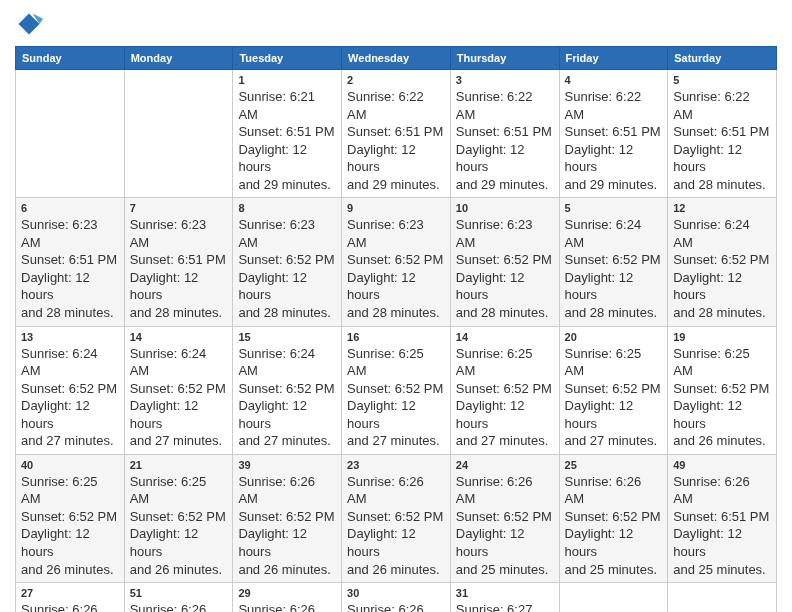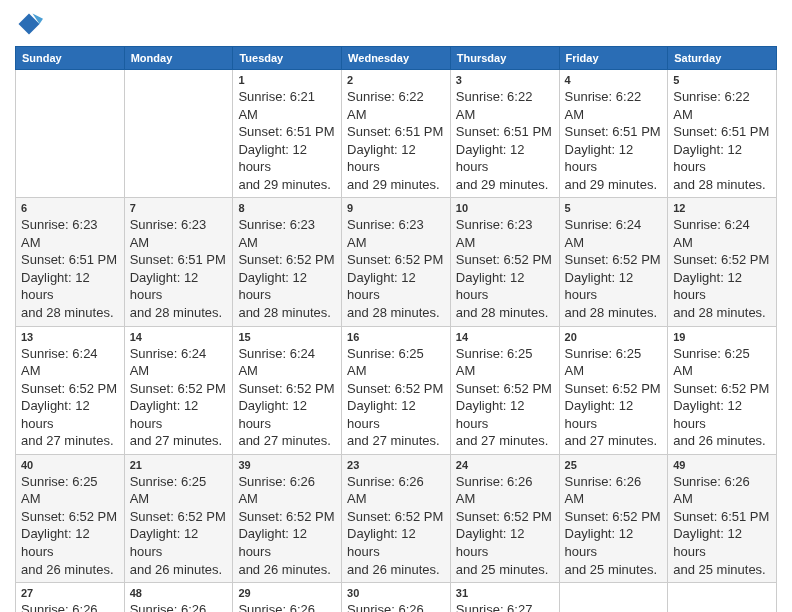--- a/index.html
+++ b/index.html
@@ -241,21 +241,21 @@
             <span class="day-num">49</span>
             <div class="day-info">Sunrise: 6:26 AM<br>Sunset: 6:51 PM<br>Daylight: 12 hours<br>and 25 minutes.</div>
           </td>
         </tr>
         <tr>
           <td>
             <span class="day-num">27</span>
             <div class="day-info">Sunrise: 6:26 AM<br>Sunset: 6:51 PM<br>Daylight: 12 hours<br>and 25 minutes.</div>
           </td>
           <td>
-            <span class="day-num">48</span>
+            <span class="day-num">51</span>
             <div class="day-info">Sunrise: 6:26 AM<br>Sunset: 6:51 PM<br>Daylight: 12 hours<br>and 24 minutes.</div>
           </td>
           <td>
             <span class="day-num">29</span>
             <div class="day-info">Sunrise: 6:26 AM<br>Sunset: 6:51 PM<br>Daylight: 12 hours<br>and 24 minutes.</div>
           </td>
           <td>
             <span class="day-num">30</span>
             <div class="day-info">Sunrise: 6:26 AM<br>Sunset: 6:51 PM<br>Daylight: 12 hours<br>and 24 minutes.</div>
           </td>

